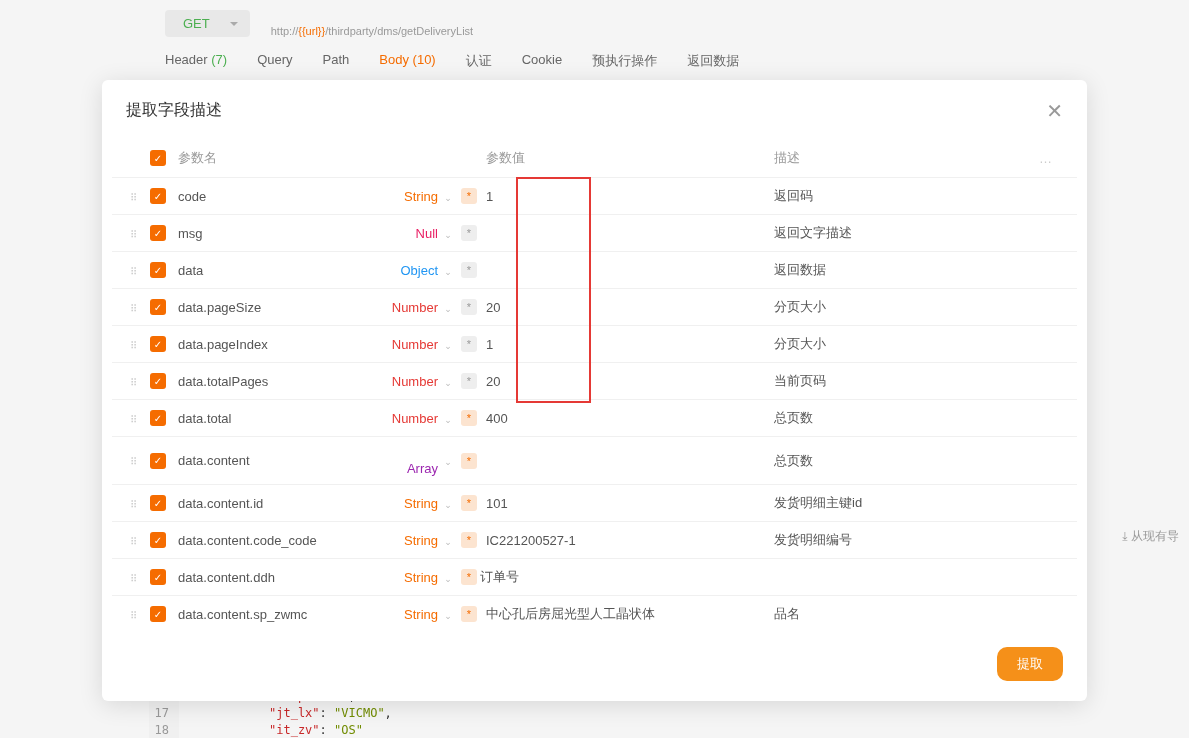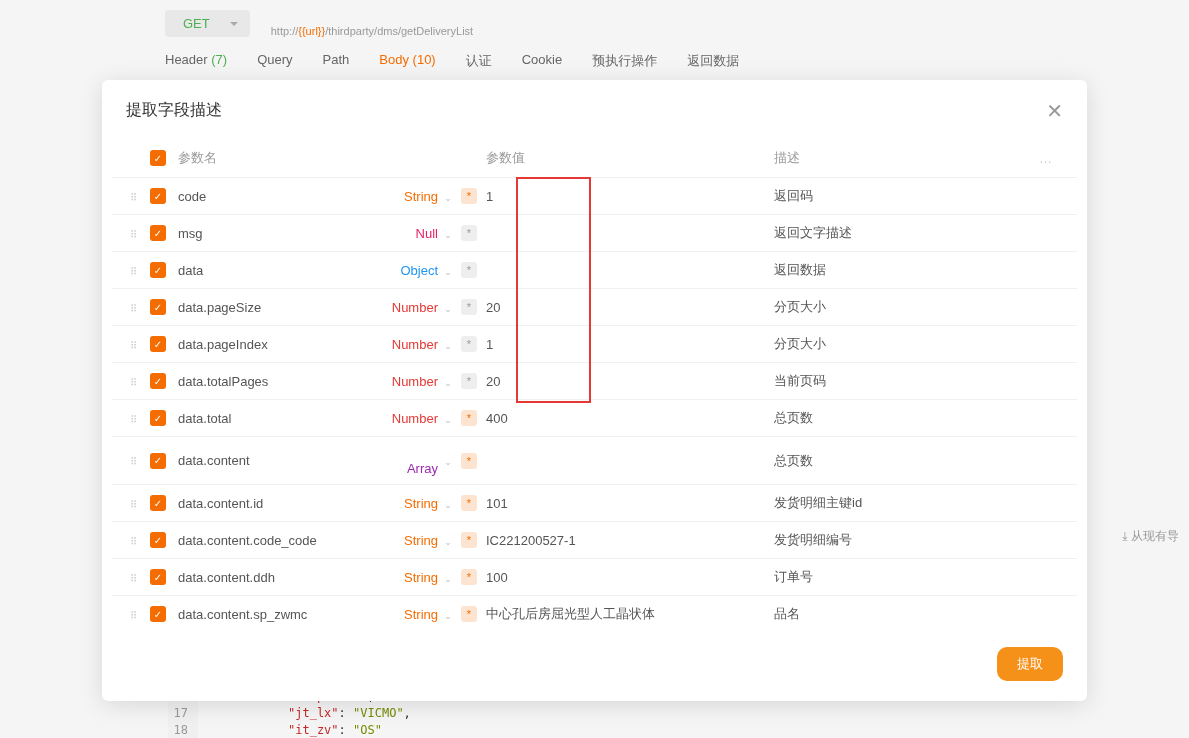--- a/index.html
+++ b/index.html
@@ -10,21 +10,21 @@
 .method-row { display: flex; align-items: flex-end; padding: 0 165px 10px; }
 .method-select { background: #e8e8e8; color: #4CAF50; padding: 6px 40px 6px 18px; border-radius: 4px; font-weight: 500; position: relative; }
 .method-select::after { content: ''; position: absolute; right: 12px; top: 12px; border: 4px solid transparent; border-top-color: #aaa; }
 .url-input { margin-left: 21px; color: #999; font-size: 11px; }
 .url-var { color: #f56c00; }
 .tabs-row { display: flex; padding: 5px 165px 15px; gap: 30px; font-size: 13px; }
 .tab { color: #666; cursor: pointer; }
 .tab .count { color: #4CAF50; }
 .tab.active { color: #f56c00; }
 .tab.active .count { color: #f56c00; }
-.code-bg { position: absolute; bottom: 0; left: 168px; right: 10px; height: 50px; font-family: monospace; font-size: 12px; }
+.code-bg { position: absolute; bottom: 0; left: 149px; right: 10px; height: 50px; font-family: monospace; font-size: 12px; }
 .code-line { display: flex; line-height: 17px; }
 .ln { width: 30px; text-align: right; color: #999; padding-right: 10px; background: #f0f0f0; }
 .cd { padding-left: 90px; }
 .cd-k { color: #c82829; }
 .cd-v { color: #718c00; }
 .import-btn { position: absolute; right: 10px; top: 528px; color: #999; font-size: 12px; }
 
 
 .modal-overlay { position: absolute; top: 0; left: 0; right: 0; bottom: 0; display: flex; justify-content: center; align-items: flex-start; padding-top: 80px; }
 .modal { background: #fff; width: 985px; border-radius: 6px; box-shadow: 0 4px 24px rgba(0,0,0,0.12); position: relative; }
@@ -229,21 +229,20 @@
             <div class="col-desc">发货明细编号</div>
             <div class="col-more"></div>
           </div>
           <div class="tbl-row">
             <div class="col-drag"><span class="drag-icon">⠿</span></div>
             <div class="col-chk"><span class="chk">✓</span></div>
             <div class="col-name">data.content.ddh</div>
             <div class="col-type type-string">String</div>
             <div class="col-dd"><span class="dd-icon">⌄</span></div>
             <div class="col-req"><span class="req-badge on">*</span></div>
-            <div class="col-val">100</div>
             <div class="col-desc">订单号</div>
             <div class="col-more"></div>
           </div>
           <div class="tbl-row">
             <div class="col-drag"><span class="drag-icon">⠿</span></div>
             <div class="col-chk"><span class="chk">✓</span></div>
             <div class="col-name">data.content.sp_zwmc</div>
             <div class="col-type type-string">String</div>
             <div class="col-dd"><span class="dd-icon">⌄</span></div>
             <div class="col-req"><span class="req-badge on">*</span></div>

